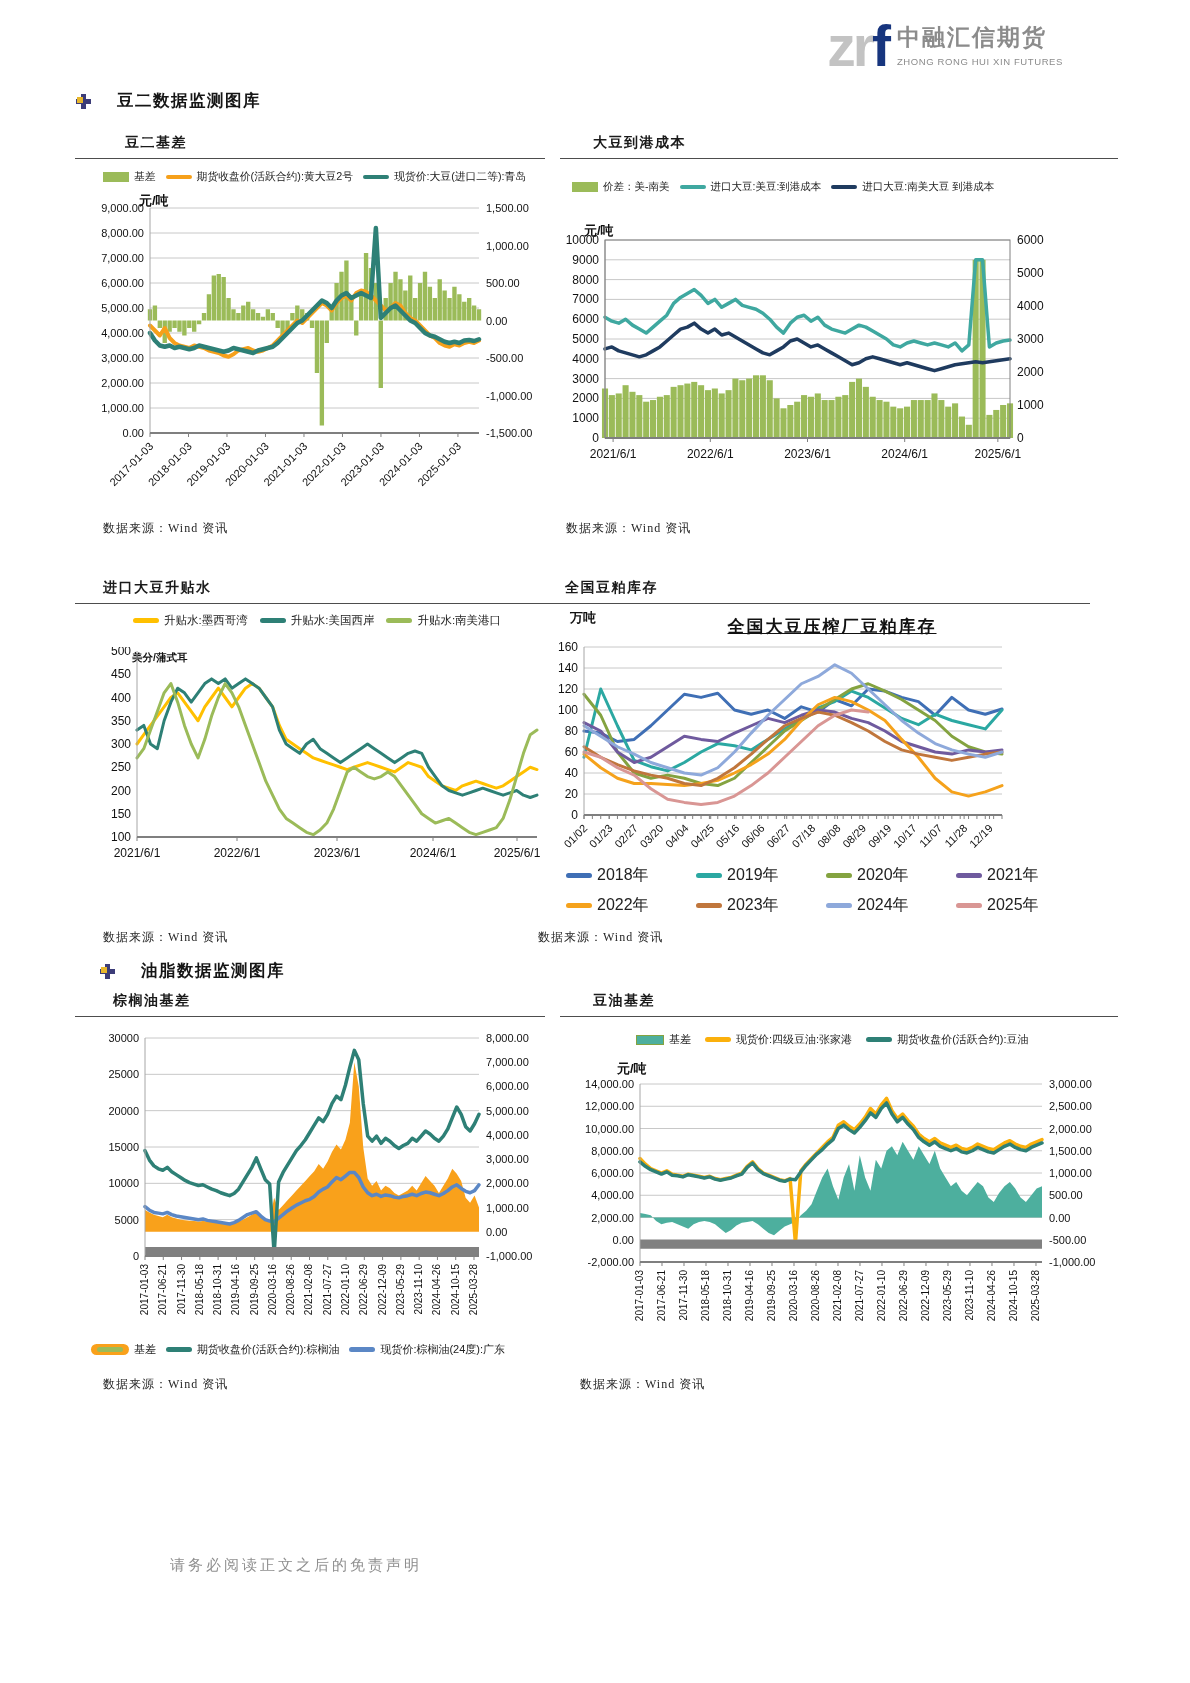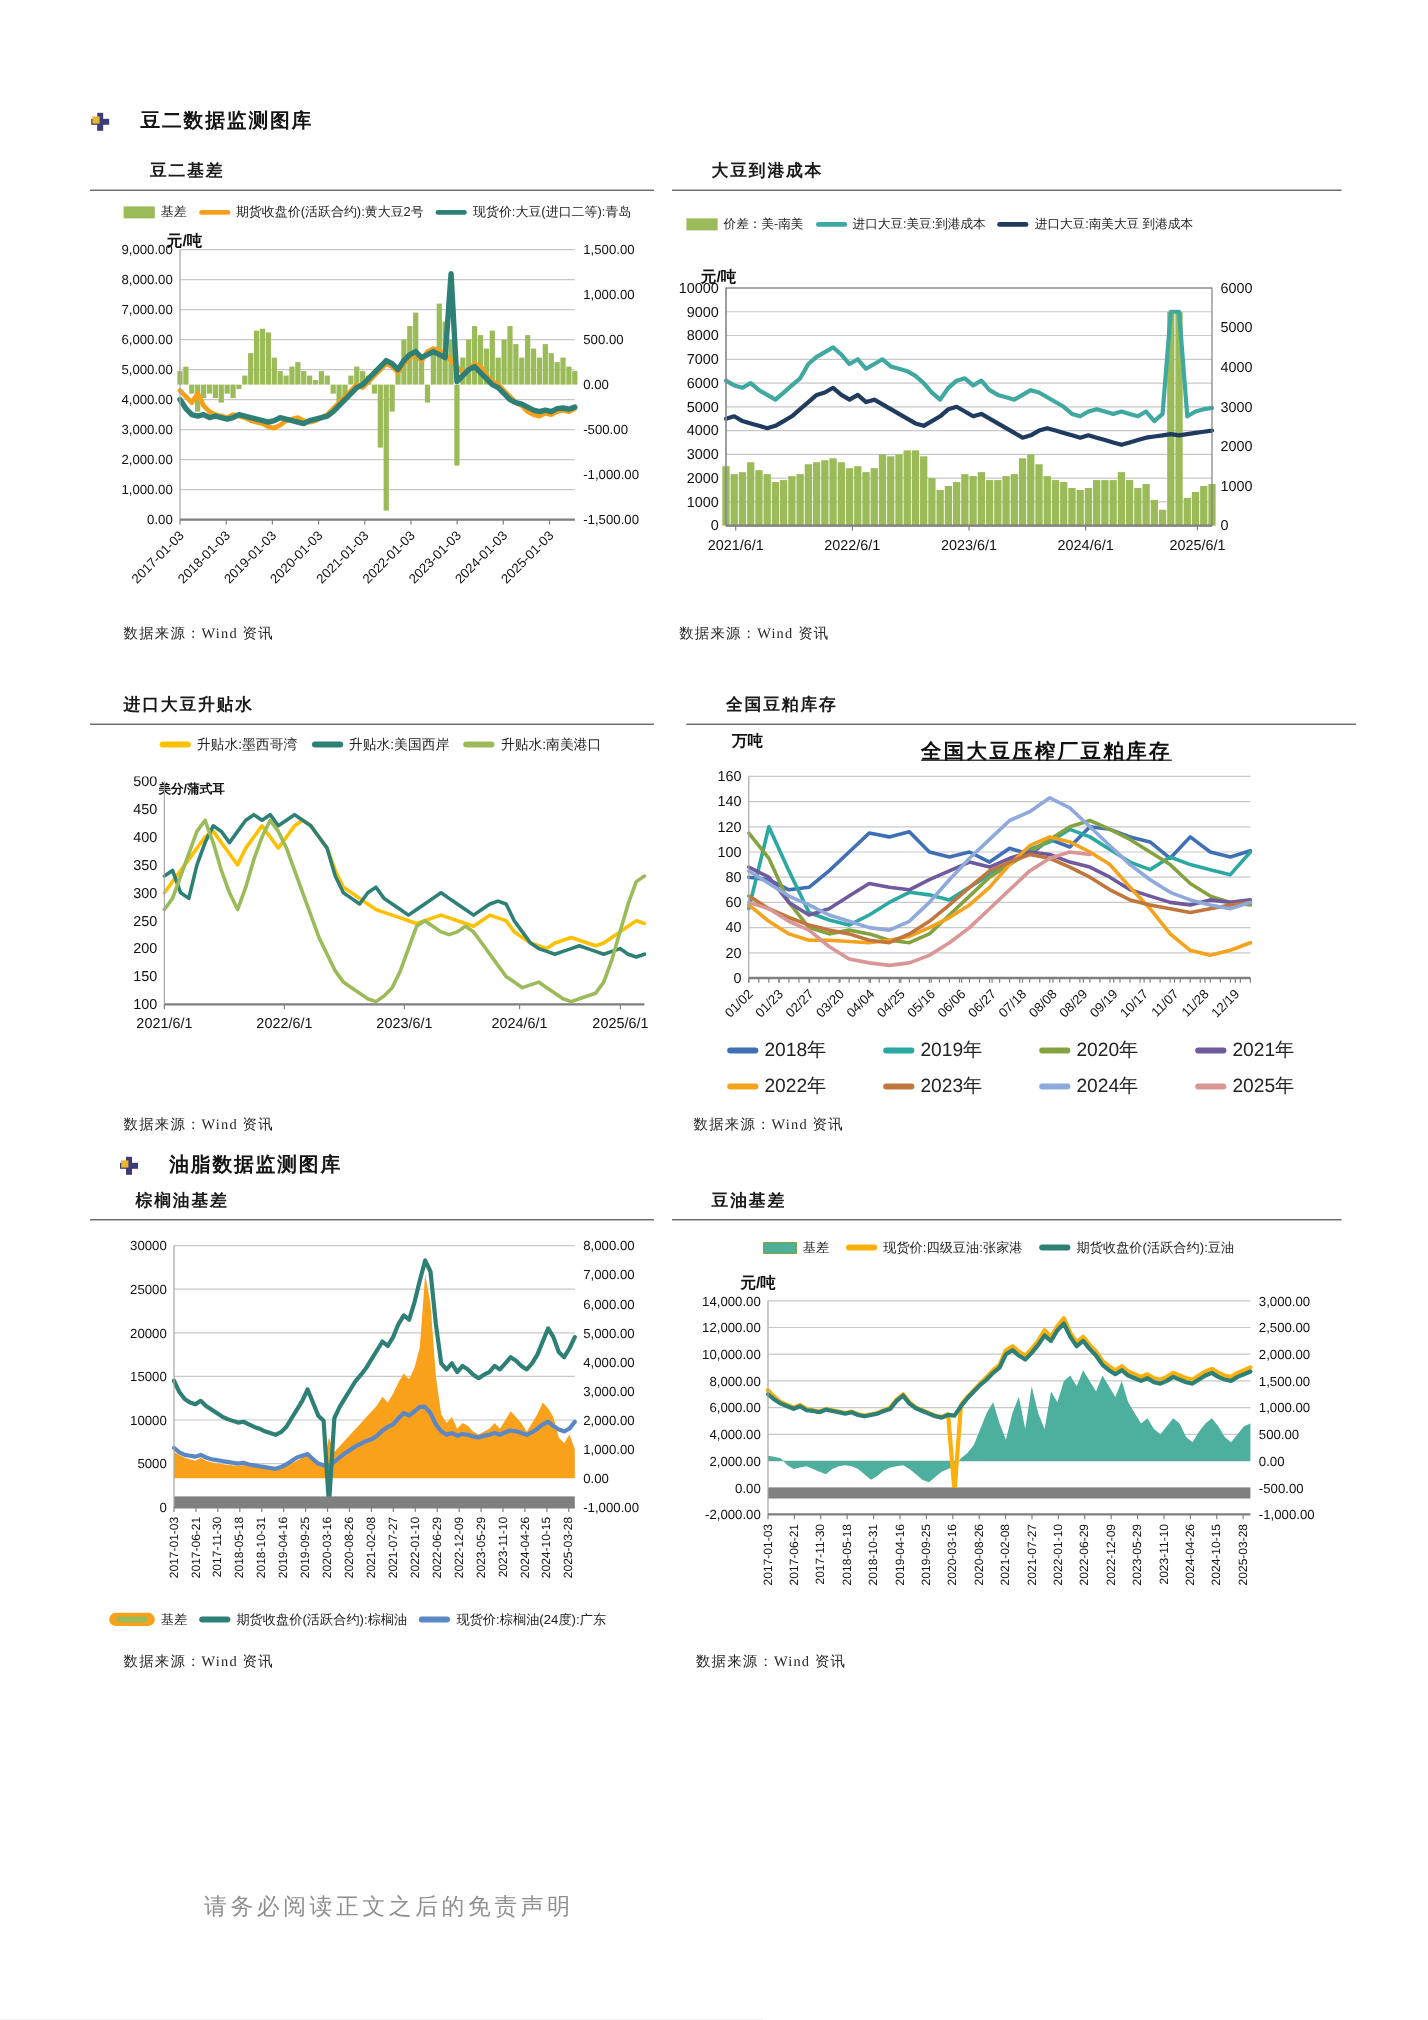--- a/index.html
+++ b/index.html
@@ -19,21 +19,21 @@
   .cross::before{content:"";position:absolute;left:5px;top:0;width:5px;height:15px;background:#3c3c78;}
   .cross::after{content:"";position:absolute;left:0;top:5px;width:15px;height:5px;background:#3c3c78;}
   .cross .gold{position:absolute;left:1px;top:3px;width:6px;height:6px;background:#e8b72c;z-index:2;}
   #sec1{left:76px;top:90px;}
   #sec2{left:100px;top:960px;}
   
   .chart-block{position:absolute;}
   #cb0{left:75px;top:132px;width:470px;height:430px;}
   #cb1{left:560px;top:132px;width:558px;height:430px;}
   #cb2{left:75px;top:577px;width:470px;height:382px;}
-  #cb3{left:572px;top:577px;width:558px;height:382px;}
+  #cb3{left:532px;top:577px;width:558px;height:382px;}
   #cb4{left:75px;top:990px;width:470px;height:425px;}
   #cb5{left:560px;top:990px;width:558px;height:425px;}
   .chart-title{position:absolute;top:2px;font-size:14px;font-weight:bold;color:#1a1a1a;letter-spacing:1.5px;}
   #cb0 .chart-title{left:50px;} #cb1 .chart-title{left:33px;} #cb2 .chart-title{left:28px;}
   #cb3 .chart-title{left:33px;} #cb4 .chart-title{left:38px;} #cb5 .chart-title{left:33px;}
   .rule{position:absolute;top:26px;left:0;width:100%;border-top:1.6px solid #4d4d4d;}
   .legend{position:absolute;display:flex;gap:12px;align-items:center;font-size:11px;color:#222;white-space:nowrap;}
   #legend0{top:38px;left:28px;font-size:10.8px;gap:10px;}
   #legend1{top:48px;left:12px;font-size:10.5px;gap:10px;}
   #legend2{top:36px;left:58px;font-size:11.5px;}
@@ -53,29 +53,36 @@
                font-family:"Liberation Serif","DejaVu Serif",serif;}
   .canvas{position:absolute;left:0;}
   #canvas0{top:66px;} #canvas1{top:92px;} #canvas2{top:70px;}
   #canvas3{top:64px;} #canvas4{top:36px;} #canvas5{top:86px;}
   .source{position:absolute;font-size:12px;color:#262626;letter-spacing:1px;
           font-family:"Liberation Serif","DejaVu Serif",serif;}
   #cb0 .source{top:388px;left:28px;} #cb1 .source{top:388px;left:6px;}
   #cb2 .source{top:352px;left:28px;} #cb3 .source{top:352px;left:6px;}
   #cb4 .source{top:386px;left:28px;} #cb5 .source{top:386px;left:20px;}
   
-  .footer{position:absolute;left:170px;top:1556px;font-size:19px;color:#8f8f8f;letter-spacing:3px;
-          font-family:"Liberation Serif","DejaVu Serif",serif;margin-top:20px;}
+  .footer{position:absolute;left:170px;top:1556px;font-size:15px;color:#8f8f8f;letter-spacing:3px;
+          font-family:"Liberation Serif","DejaVu Serif",serif;}
   svg text{font-family:"Liberation Sans","DejaVu Sans",sans-serif;}
 </style>
 </head>
 <body>
 
 <div class="page">
 
+  <div class="logo">
+    <div class="logo-zrf"><span class="z-gray">zr</span><span class="z-blue">f</span></div>
+    <div class="logo-names">
+      <div class="logo-cn">中融汇信期货</div>
+      <div class="logo-en">ZHONG RONG HUI XIN FUTURES</div>
+    </div>
+  </div>
 
   <div class="sec" id="sec1">
     <span class="cross">
         <i class="gold"></i>
       </span>
     <span class="sec-label">豆二数据监测图库</span>
   </div>
 
   <div class="sec" id="sec2">
     <span class="cross">

